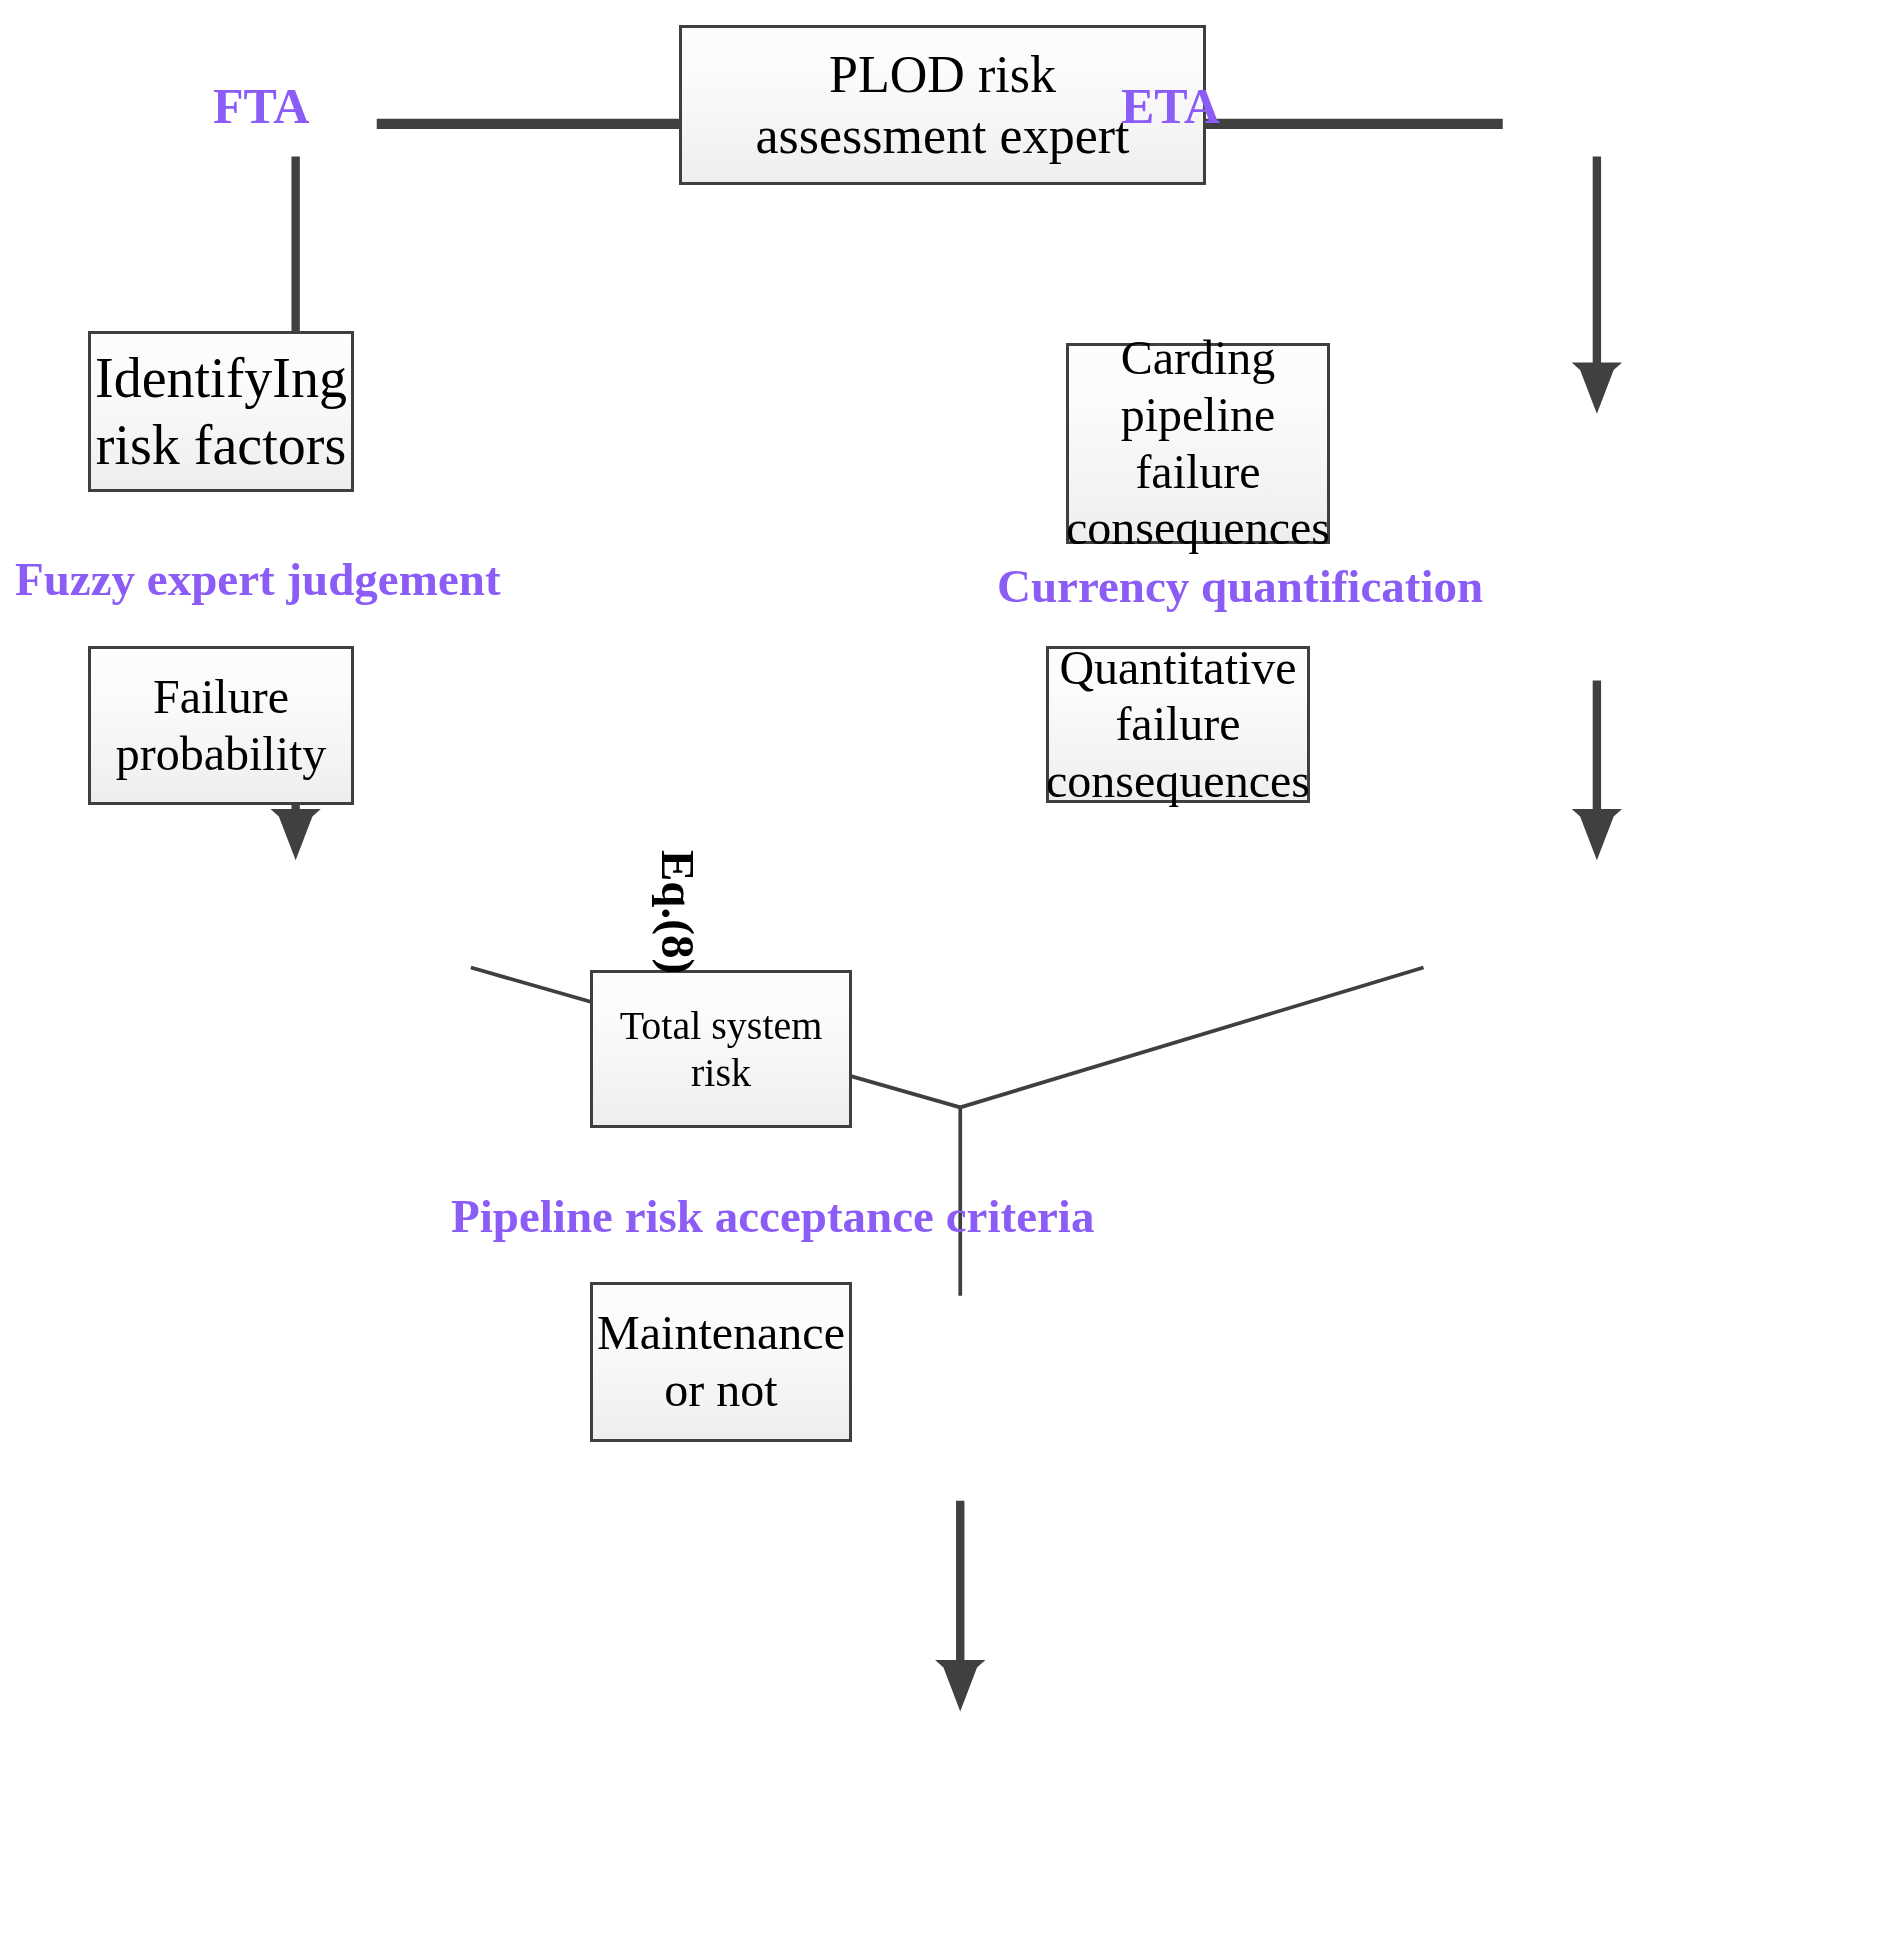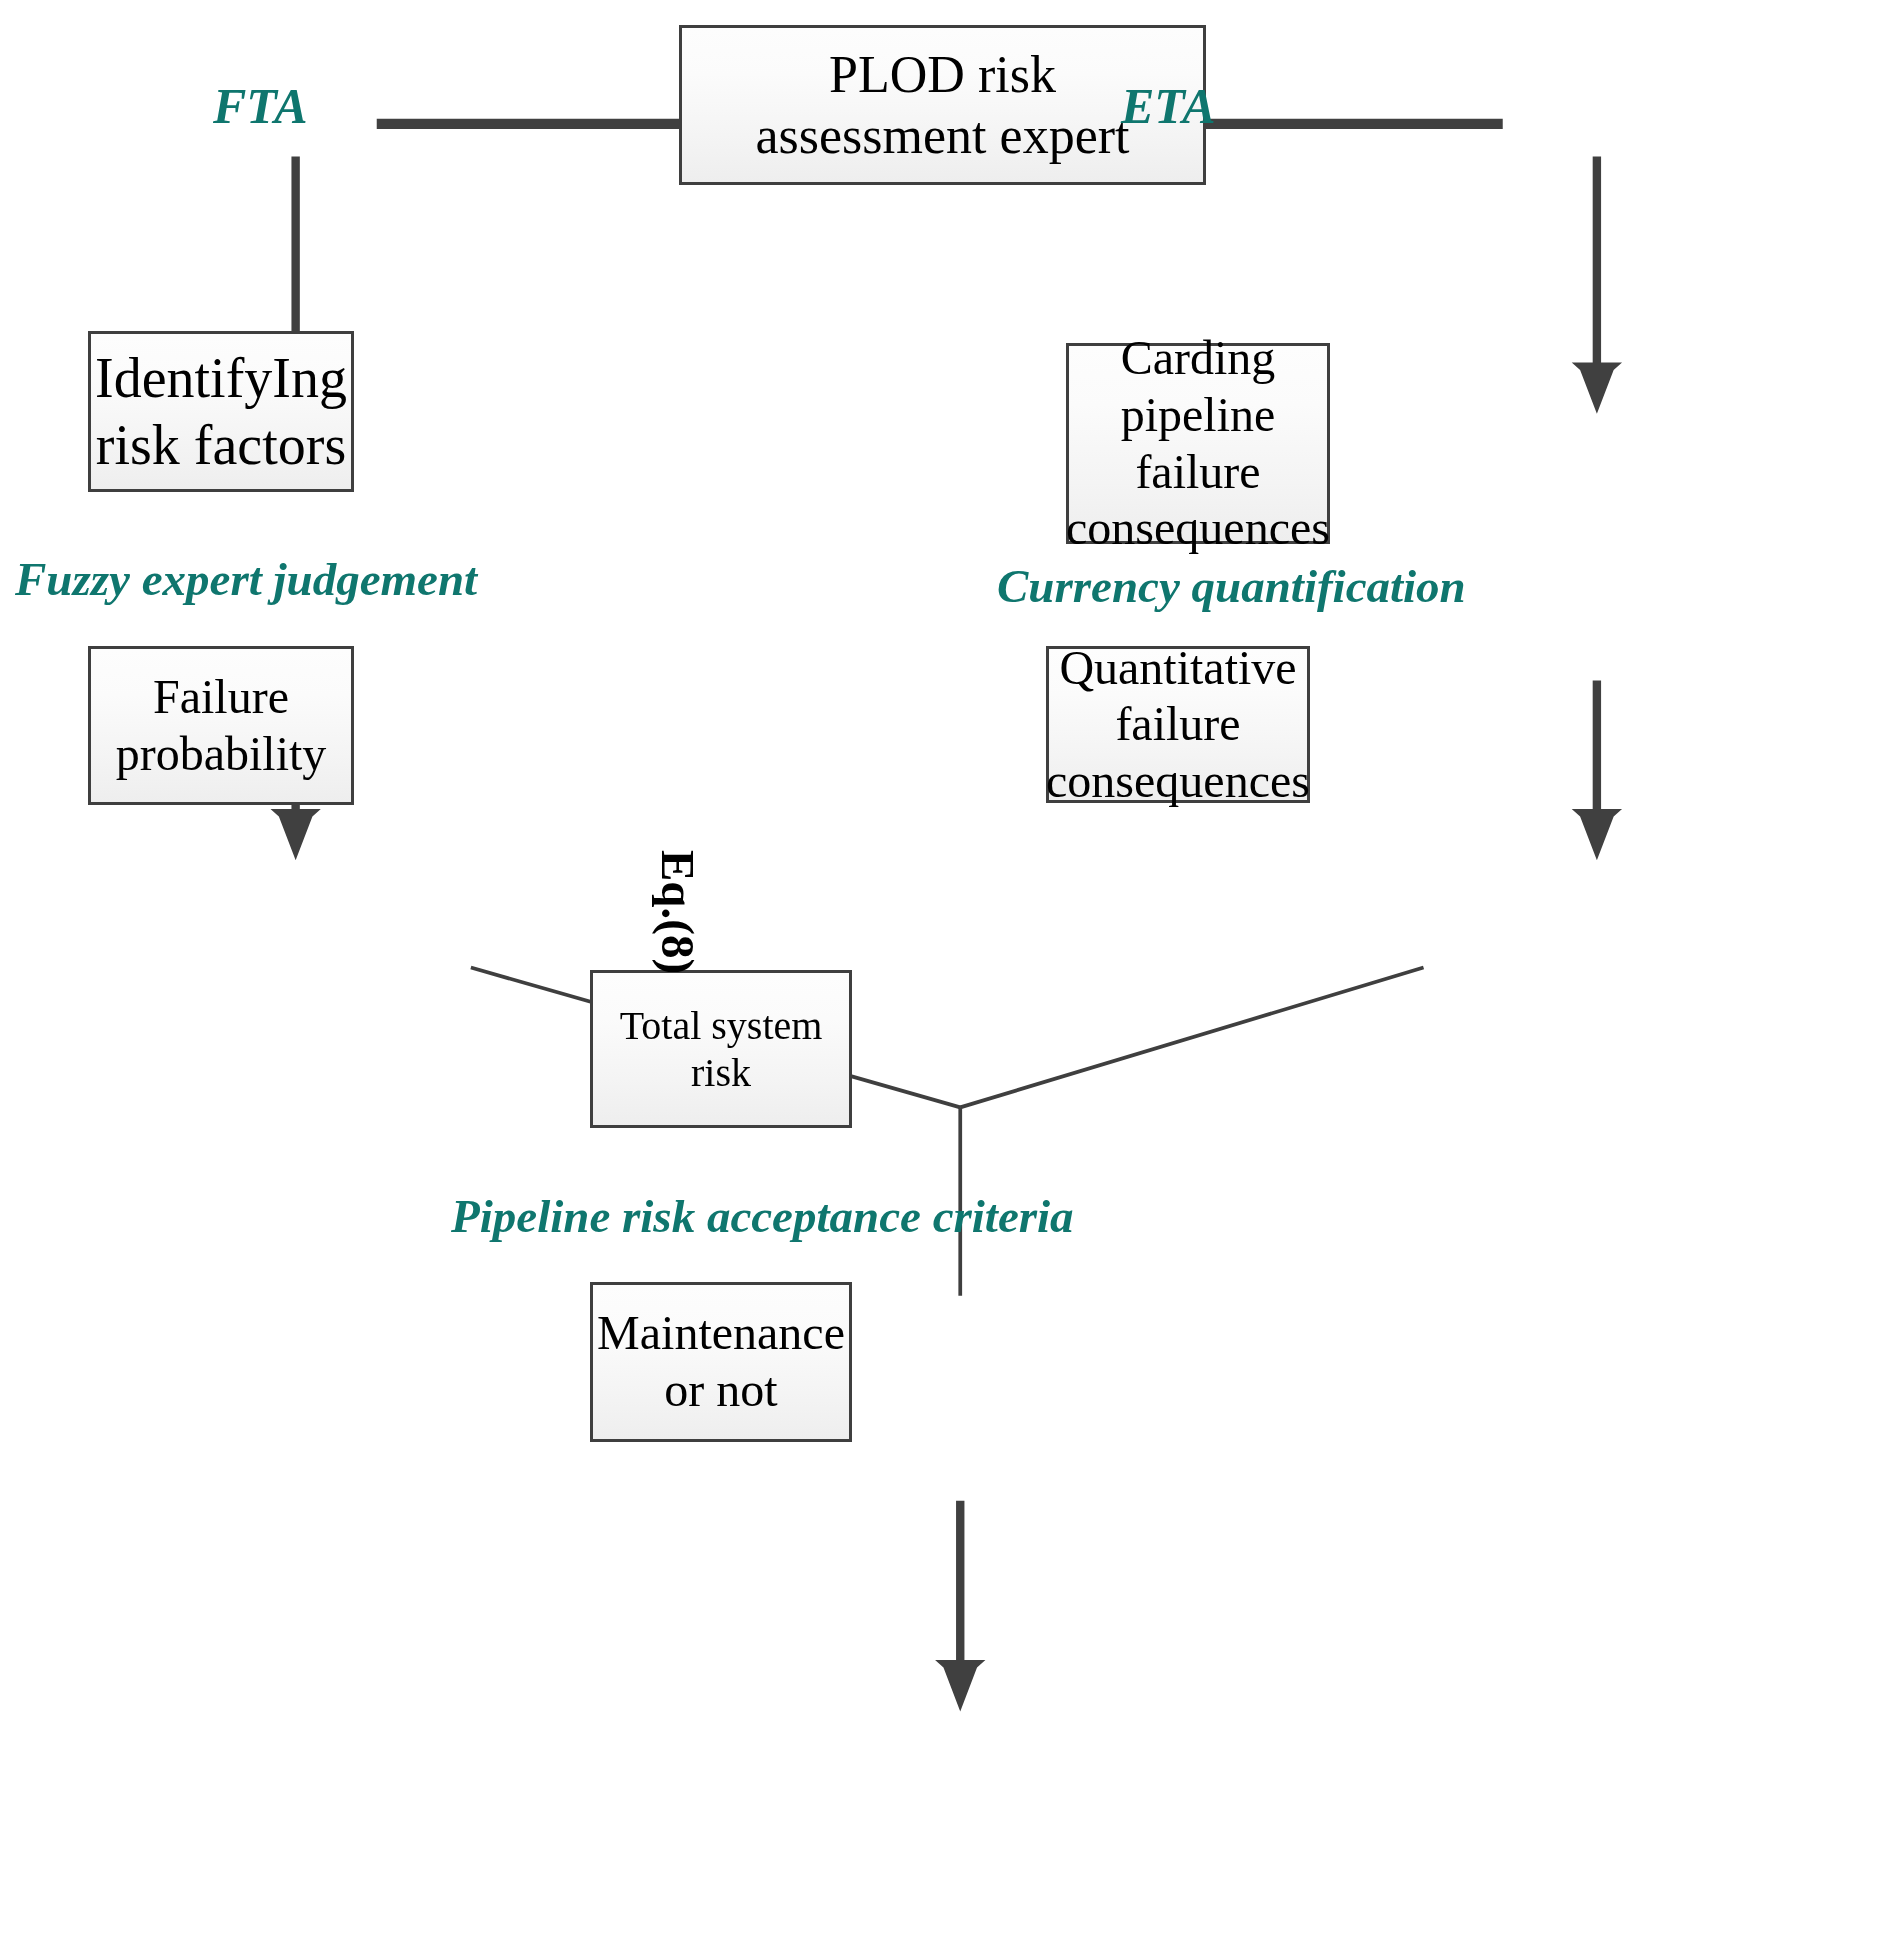--- a/index.html
+++ b/index.html
@@ -35,25 +35,24 @@
     color: #000000;
     line-height: 1.18;
     z-index: 2;
   }
   .node .txt {
     white-space: pre-line;
     padding: 0 7.5px;
   }
   .edge-label {
     position: absolute;
-    color: #0f766e;
+    color: #8b5cf6;
     white-space: nowrap;
     z-index: 3;
     font-weight: 700;
-    font-style: italic;
   }
   .vlabel {
     position: absolute;
     z-index: 3;
     color: #000000;
     white-space: nowrap;
     font-weight: 700;
     transform-origin: left top;
     transform: rotate(90deg);
   }

